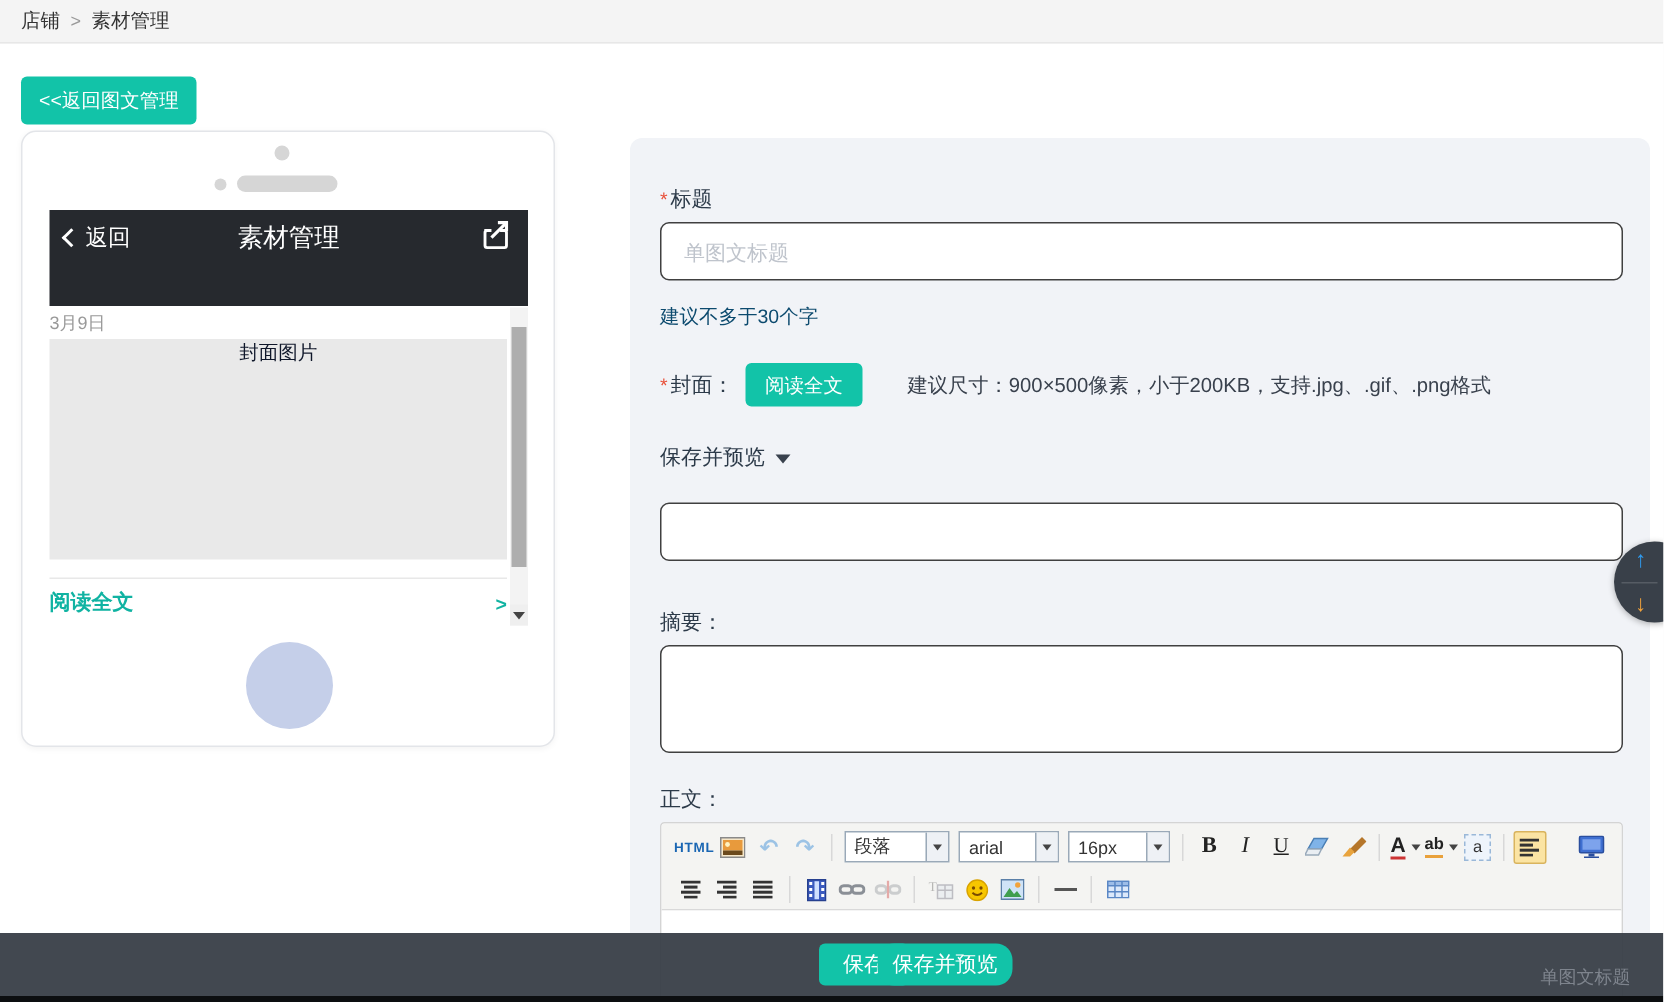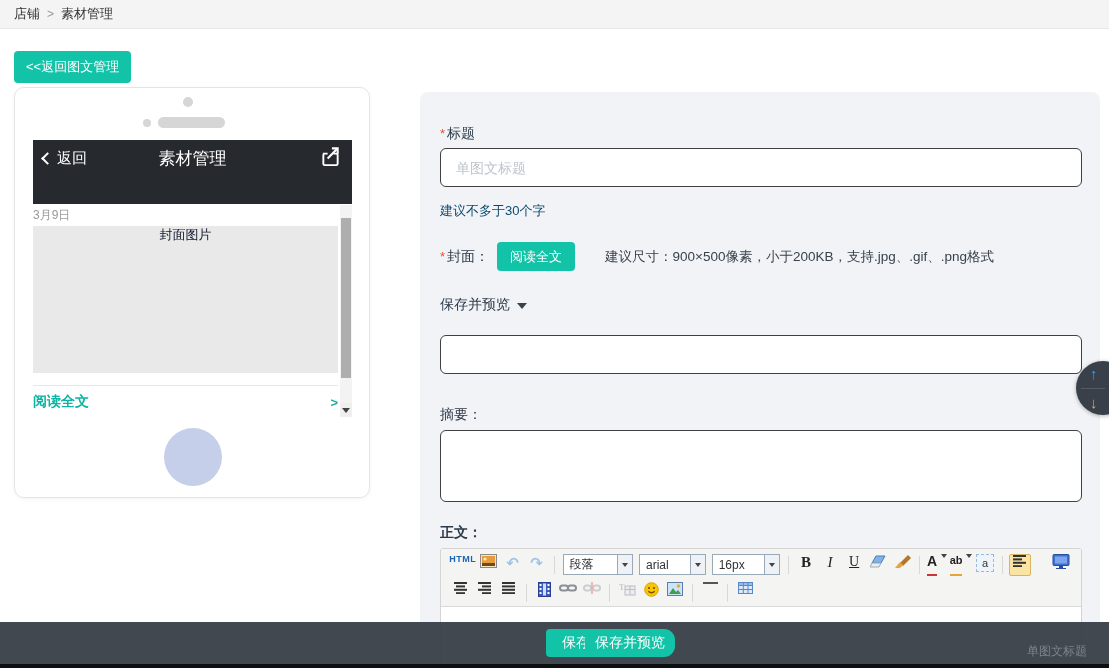--- a/index.html
+++ b/index.html
@@ -67,27 +67,27 @@
   .f-hint1 { left:20px; top:110px; }
   .f-cover-row { left:20px; top:150px; display:flex; align-items:center; }
   .pick-btn { height:29px; padding:0 13px; margin-left:8px; }
   .cover-hint { font-size:13.5px; color:#39414d; margin-left:30px; }
   .f-link-row { left:20px; top:204px; display:flex; align-items:center; cursor:pointer; }
   .caret-dn { width:0; height:0; border-left:5px solid transparent; border-right:5px solid transparent;
     border-top:6px solid #39414d; margin-left:7px; margin-top:2px; }
   .f-input2 { top:243px; }
   .f-sum-label { left:20px; top:314px; }
   .f-textarea { top:338px; height:72px; padding:8px 15px; resize:none; font-family:inherit; }
-  .f-body-label { left:20px; top:432px;font-weight:bold; }
+  .f-body-label { left:20px; top:432px; }
 
   
   .editor { left:20px; top:456px; width:642px; height:210px; background:#fff; border:1px solid #d4d4d4; border-radius:3px; overflow:hidden; }
   .tb { display:flex; align-items:center; padding:3px 8px; background:#f4f4f2; }
   .tb.r1 { height:31px; } .tb.r2 { height:27px; border-bottom:1px solid #d9d9d9; }
-  .tbtn { min-width:22px; height:22px; display:inline-flex; justify-content:center;
+  .tbtn { min-width:22px; height:22px; display:inline-flex; align-items:center; justify-content:center;
     border-radius:2px; cursor:pointer; margin:0 1px; }
   .tsep { width:1px; height:18px; background:#d8d8d8; margin:0 5px; }
   .html-lbl { font-size:9px; font-weight:bold; color:#1a66b3; letter-spacing:.5px; }
   .arrow-glyph { font-size:15px; color:#9cc3e5; font-weight:bold; }
   .tsel { height:21px; background:#fff; border:1px solid #9aa9b8; display:inline-flex; align-items:stretch;
     font-size:12px; color:#333; margin:4px 3px; cursor:pointer; }
   .tsel .val { padding:2px 6px; display:flex; align-items:center; }
   .tsel .dd { width:15px; border-left:1px solid #9aa9b8; background:#eef1f5; display:flex; align-items:center; justify-content:center; }
   .tri-xs { width:0; height:0; border-left:3.5px solid transparent; border-right:3.5px solid transparent; border-top:4.5px solid #444; }
   .glyph-b { font-family:"Liberation Serif",serif; font-weight:bold; font-size:15px; color:#222; }

